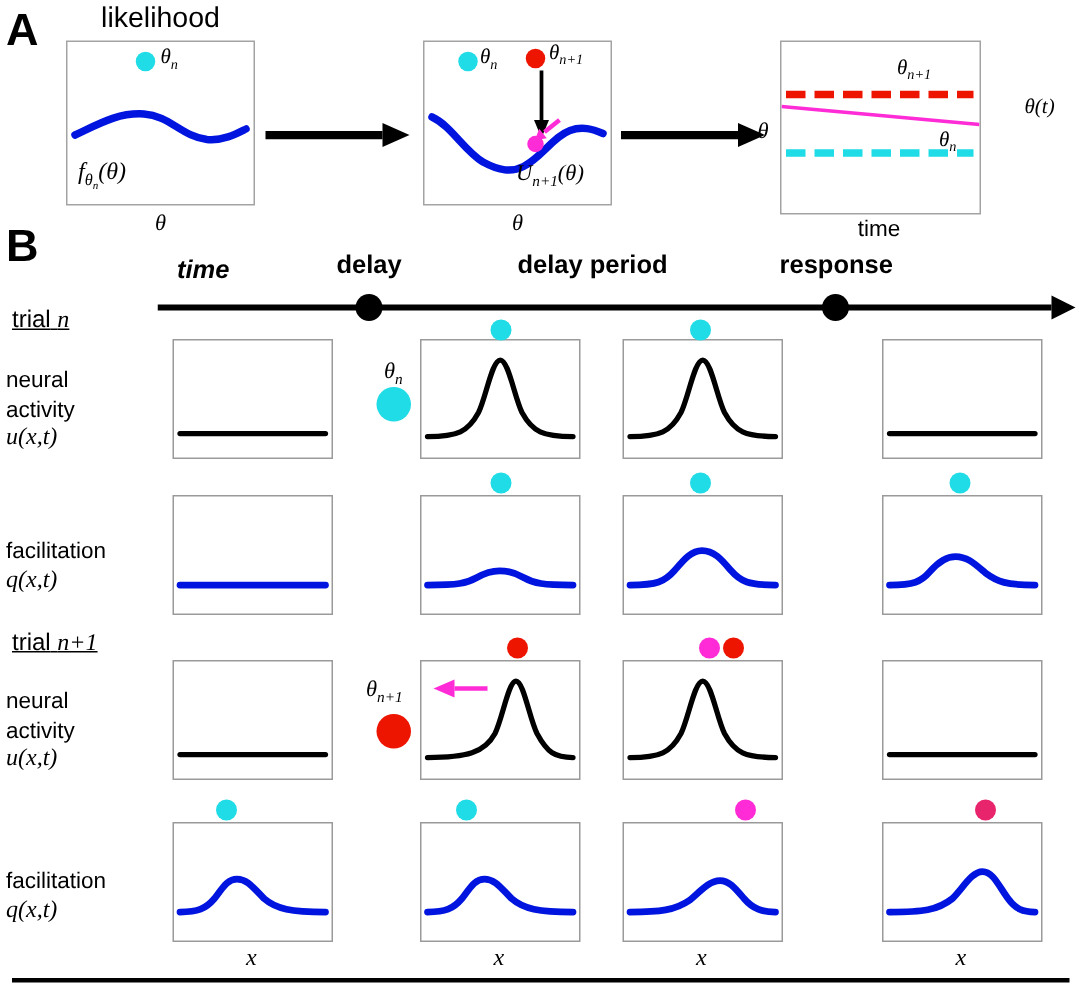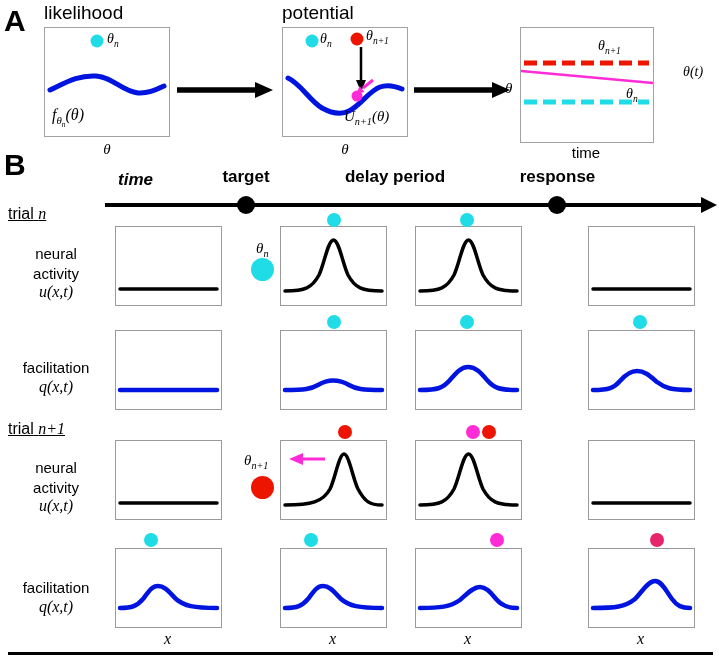--- a/index.html
+++ b/index.html
@@ -1,31 +1,31 @@
 <!DOCTYPE html>
 <html><head>
 <meta charset="utf-8">
 <style>
   html,body{margin:0;padding:0;background:#fff}
   #fig{position:relative;width:719px;height:659px;background:#fff;
        font-family:"Liberation Sans",sans-serif;color:#000;overflow:hidden}
   .abs{position:absolute}
   .panel-label{font-size:30px;font-weight:800;line-height:1}
-  .ptitle{font-size:19px;white-space:nowrap}
+  .ptitle{font-size:19px;text-align:center;white-space:nowrap}
   .pbox{position:absolute;background:#fff;border:1px solid #a3a3a3}
   .mini{position:absolute;width:105px;height:78px;background:#fff;border:1px solid #9a9a9a}
   .mini svg{display:block}
   .mlab{font-family:"Liberation Serif",serif;font-style:italic;font-size:15px;
         white-space:nowrap;line-height:1.1}
   .mlab sub{font-size:68%}
   .xs{font-size:14px}
   .f16{font-size:16px}
   .tlabel{font-weight:bold;font-size:17px;text-align:center;white-space:nowrap}
   .italic{font-style:italic}
-  .rowlab{font-size:15px;text-align:center;line-height:1.3}
+  .rowlab{font-size:15px;line-height:1.3}
   .rowlab .mlab{font-size:16px}
   .trial{font-size:16px;font-weight:normal;text-decoration:underline;white-space:nowrap}
   .trial i{font-family:"Liberation Serif",serif}
   .dot{position:absolute;border-radius:50%}
   .dot.sm{width:14px;height:14px}
   .dot.lg{width:23px;height:23px}
   .c-cyan{background:#1fdce6}
   .c-red{background:#ee1500}
   .c-mag{background:#ff2bd6}
   .c-crim{background:#e8246d}
@@ -47,21 +47,20 @@
   </div>
   <span class="abs mlab xs" style="left:107px;top:31px"><i>θ</i><sub>n</sub></span>
   <span class="abs mlab f16" style="left:52px;top:106px"><i>f</i><sub><i>θ</i><sub>n</sub></sub><span>(θ)</span></span>
   <div class="abs mlab" style="left:44px;top:141px;width:126px;text-align:center">θ</div>
 
   <svg class="abs" style="left:175px;top:80px" width="100" height="20">
     <line x1="2" y1="10" x2="80" y2="10" stroke="#000" stroke-width="5.5"></line>
     <polygon points="80,2 98,10 80,18" fill="#000"></polygon>
   </svg>
 
-  <div class="abs ptitle" style="left:282px;top:2px;width:126px">potential</div>
   <div class="pbox" style="left:282px;top:27px;width:124px;height:108px">
     <svg width="124" height="108" viewBox="0 0 124 108">
       <circle cx="29" cy="13" r="6.5" fill="#1fdce6"></circle>
       <circle cx="74" cy="11" r="6.5" fill="#ee1500"></circle>
       <line x1="78" y1="19" x2="78" y2="54" stroke="#000" stroke-width="2.5"></line>
       <polygon points="73,52 83,52 78,64" fill="#000"></polygon>
       <path d="M5 50 C18 56 26 72 39 80 C50 86 58 87 66 83 C78 77 86 63 97 59 C105 56 112 58 119 61" fill="none" stroke="#0014e0" stroke-width="5" stroke-linecap="round"></path>
       <line x1="90" y1="52" x2="80" y2="60" stroke="#ff2bd6" stroke-width="3"></line>
       <polygon points="73.5,65.5 76.5,57.9 81.5,64.1" fill="#ff2bd6"></polygon>
       <circle cx="74" cy="68" r="5.5" fill="#ff2bd6"></circle>
@@ -86,21 +85,21 @@
   </div>
   <span class="abs mlab xs" style="left:598px;top:38px"><i>θ</i><sub>n+1</sub></span>
   <span class="abs mlab xs" style="left:683px;top:64px">θ(t)</span>
   <span class="abs mlab xs" style="left:626px;top:86px"><i>θ</i><sub>n</sub></span>
   <span class="abs mlab" style="left:505px;top:80px">θ</span>
   <div class="abs" style="left:520px;top:144px;width:132px;text-align:center;font-size:15px">time</div>
 
   <div class="abs panel-label" style="left:4px;top:150px">B</div>
 
   <div class="abs tlabel italic" style="left:118px;top:170px">time</div>
-  <div class="abs tlabel" style="left:208px;top:167px;width:76px">target</div>
+  <div class="abs tlabel" style="left:208px;top:167px;width:76px">delay</div>
   <div class="abs tlabel" style="left:505px;top:167px;width:105px">response</div>
   <div class="abs tlabel" style="left:315px;top:167px;width:160px">delay period</div>
 
   <svg class="abs" style="left:105px;top:194px" width="614" height="22">
     <line x1="0" y1="11" x2="596" y2="11" stroke="#000" stroke-width="4"></line>
     <polygon points="596,3 612,11 596,19" fill="#000"></polygon>
     <circle cx="141" cy="11" r="9" fill="#000"></circle>
     <circle cx="452" cy="11" r="9" fill="#000"></circle>
   </svg>
 

